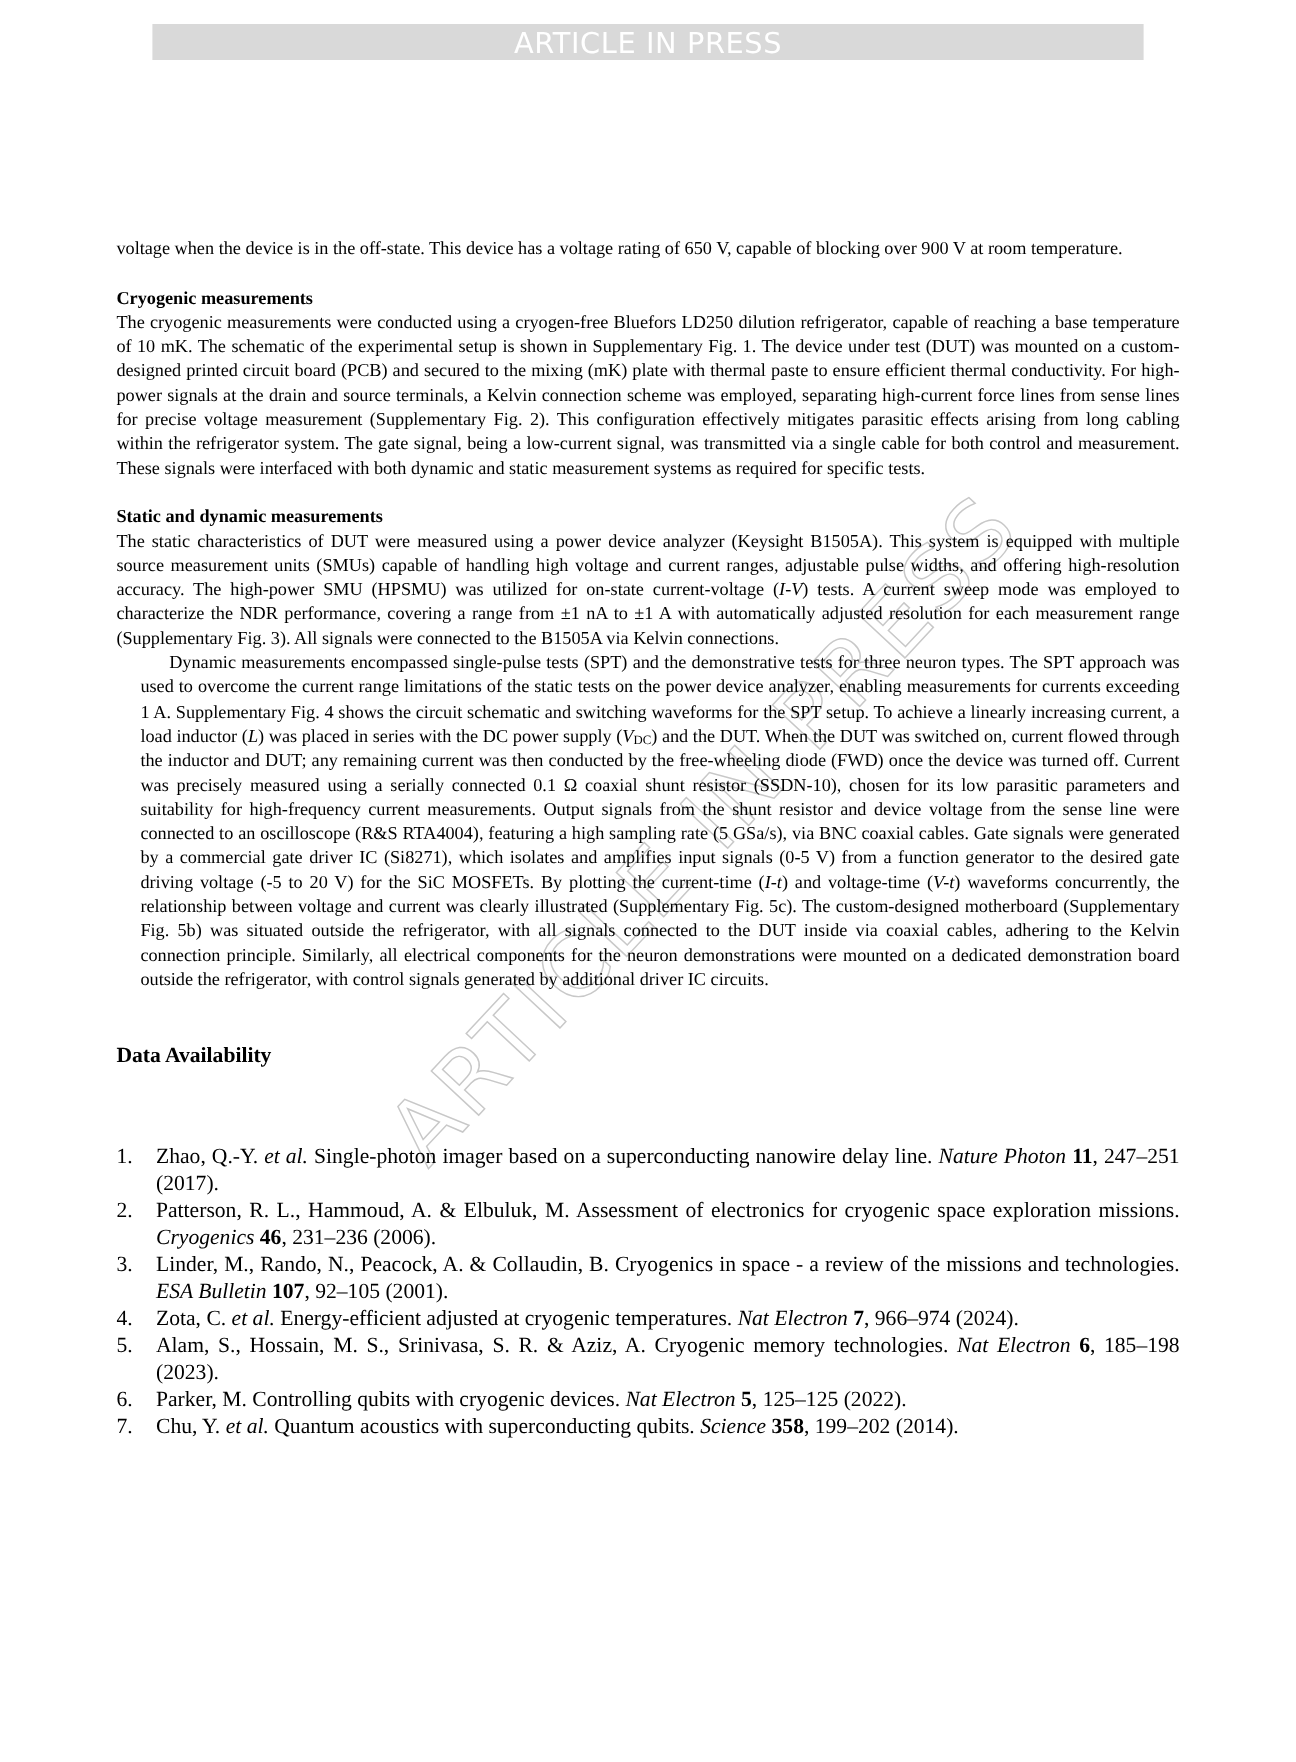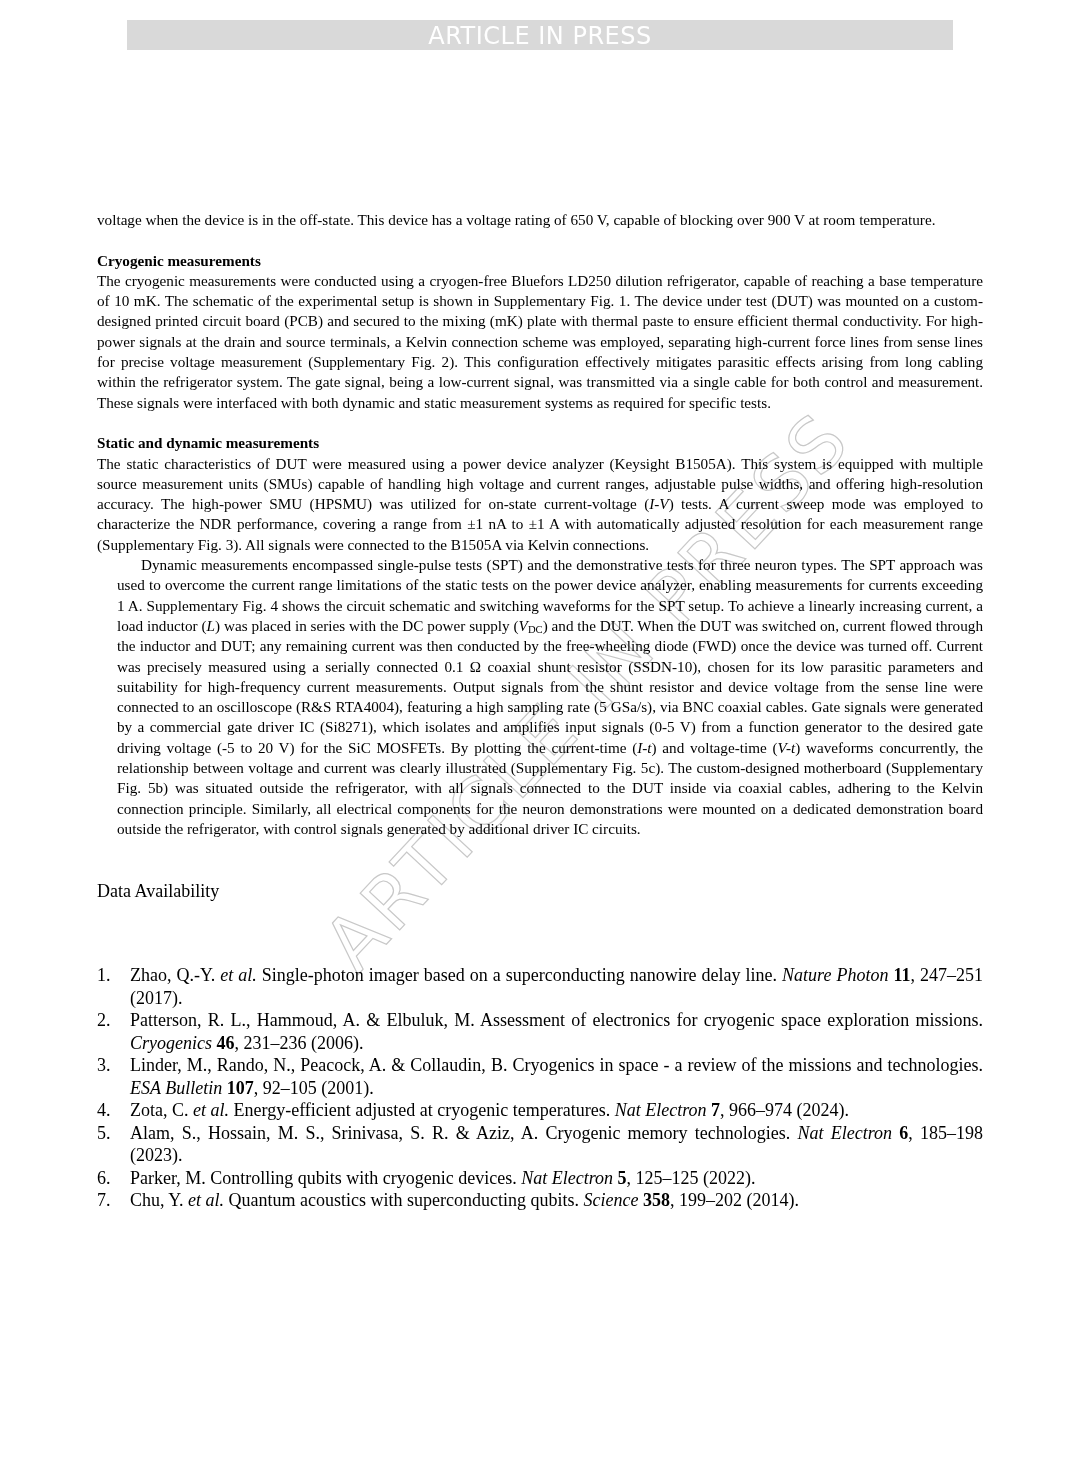--- a/index.html
+++ b/index.html
@@ -6,26 +6,26 @@
   body {
     width: 1080px; height: 1468px; position: relative; overflow: hidden;
     font-family: "Liberation Serif", "DejaVu Serif", serif; color: #000;
   }
   .press-band {
     position: absolute; left: 127px; top: 20px; width: 826px; height: 30px;
     background: #d9d9d9; color: #ffffff; text-align: center;
     font-family: "DejaVu Sans", "Liberation Sans", sans-serif;
     font-size: 24px; line-height: 32px; letter-spacing: 0.5px;
   }
-  .content { position: absolute; left: 97px; top: 210px; width: 886px; }
+  .content { position: absolute; left: 97px; top: 198px; width: 886px; }
   .para { font-size: 15.2px; line-height: 20.3px; text-align: justify; margin: 0; }
   .para.indent { text-indent: 24px; margin-left: 20px; }
   .subhead { font-size: 15.2px; line-height: 20.3px; font-weight: bold; margin: 0; }
   .gap { height: 20.3px; }
-  .section-title { font-size: 18px; font-weight: normal; line-height: 22px; margin: 0; }
+  .section-title { font-size: 18px; font-weight: bold; line-height: 22px; margin: 0; }
   .refs-title { font-size: 18px; font-weight: bold; line-height: 22px; margin: 0; }
   ol.refs { margin: 0; padding: 0; list-style: none; }
   ol.refs li { position: relative; padding-left: 33px; font-size: 18px; line-height: 22.5px; text-align: justify; }
   ol.refs li .num { position: absolute; left: 0; top: 0; }
   i { font-style: italic; }
   b { font-weight: bold; }
   sub { font-size: 70%; vertical-align: -2px; line-height: 0; }
   .watermark {
     position: absolute; left: 243px; top: 695px; width: 600px; text-align: center;
     transform: rotate(-47deg); transform-origin: center center;

